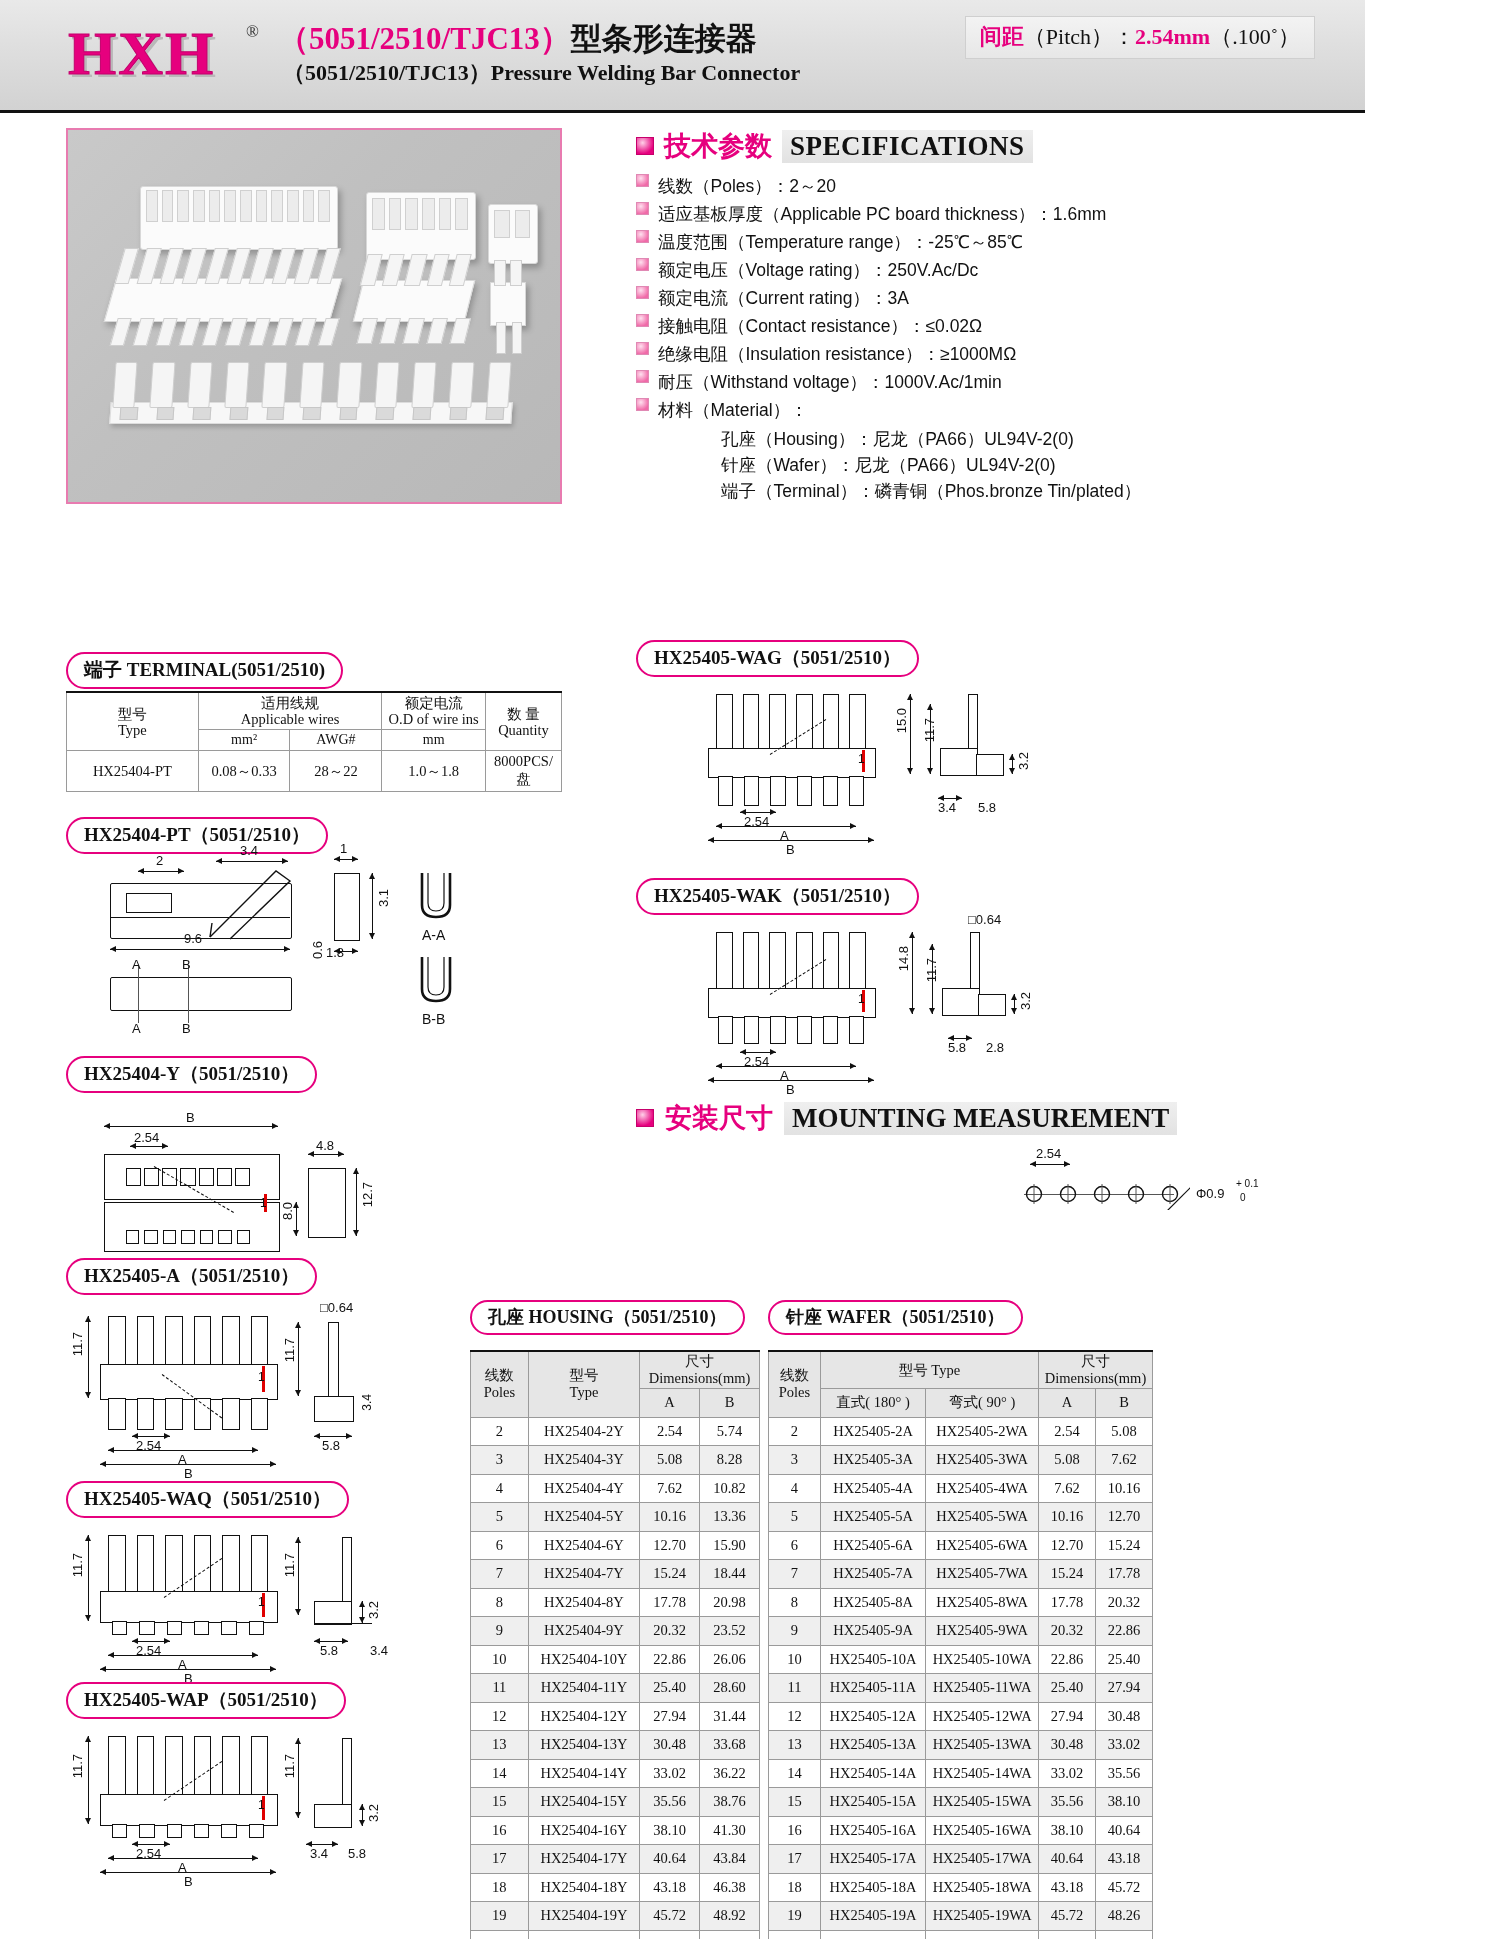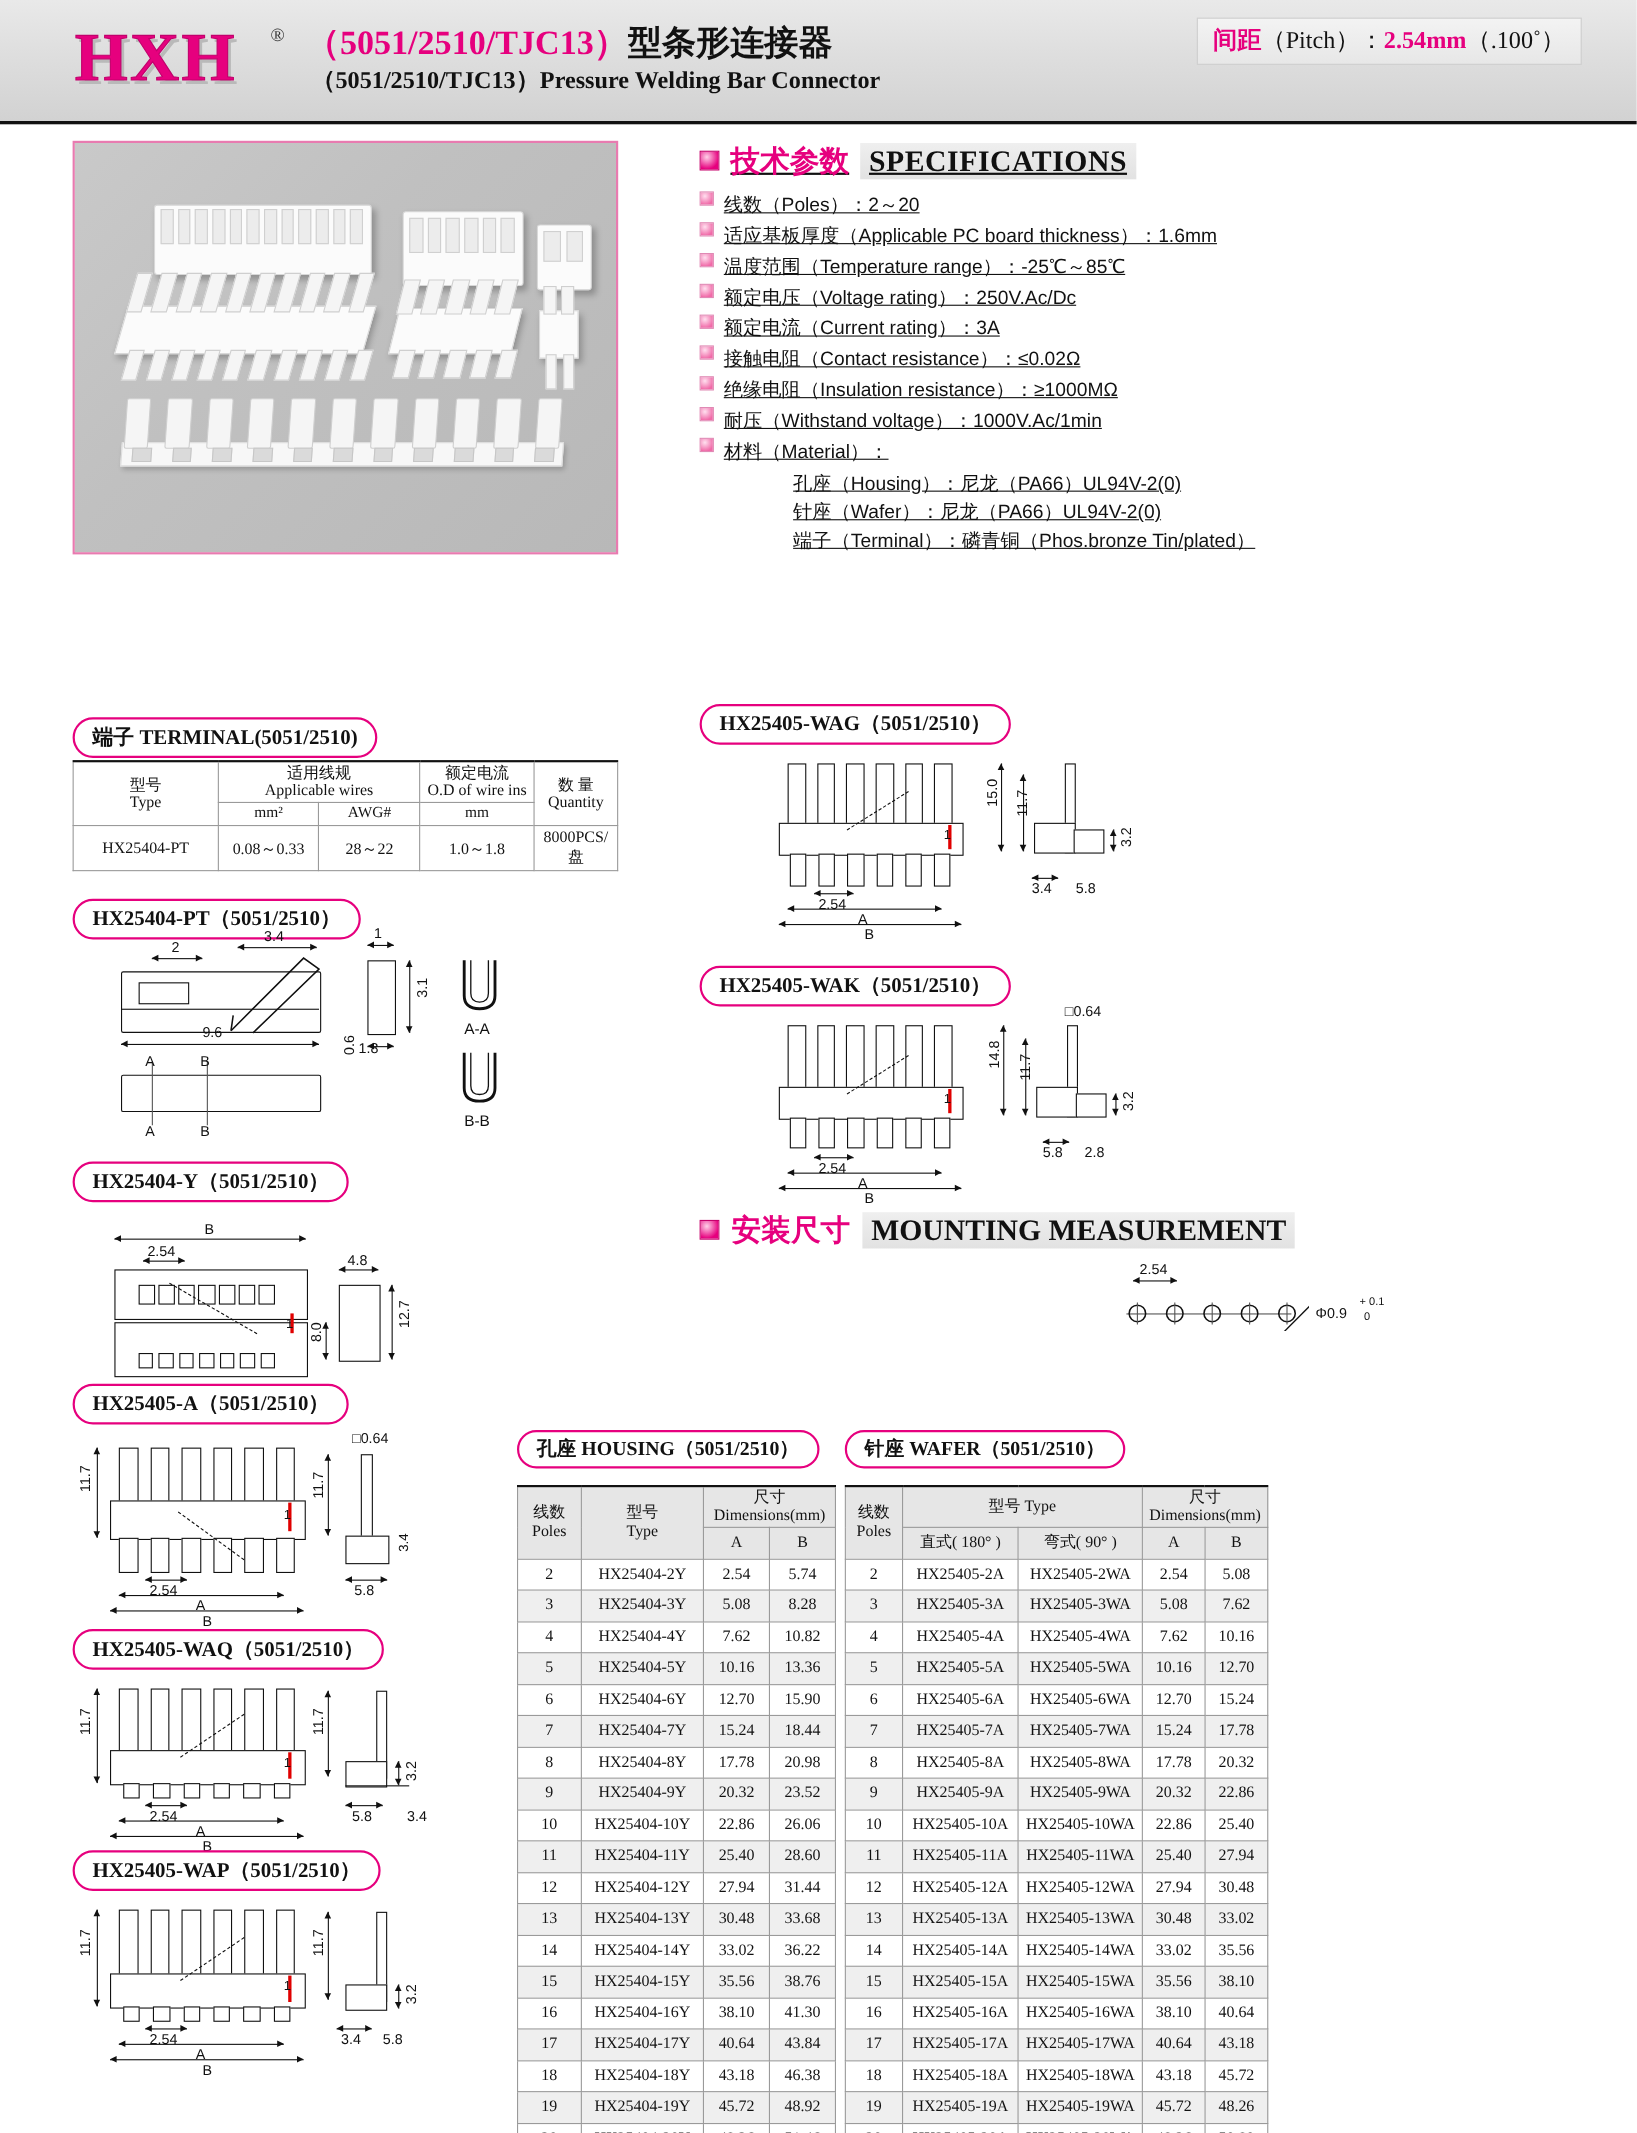--- a/index.html
+++ b/index.html
@@ -8,21 +8,21 @@
     background:#ffffff;
     font-family:"Liberation Serif", serif;
     color:#111;
     position:relative;
     overflow:hidden;
   }
   .page{position:relative;width:1488px;height:1939px;}
 
   
   .header{
-    position:absolute;left:0;top:0;width:1488px;height:110px;
+    position:absolute;left:0;top:0;width:1365px;height:110px;
     background:linear-gradient(180deg,#e9e9e9 0%,#dedede 45%,#d2d2d2 100%);
     border-bottom:3px solid #111;
   }
   .logo{
     position:absolute;left:68px;top:18px;
     font-family:"Liberation Serif",serif;
     font-weight:bold;font-size:62px;letter-spacing:2px;
     color:#e6007e;
     text-shadow:3px 3px 0 #b9b9b9;
     -webkit-text-stroke:1px #c2006c;
@@ -60,21 +60,21 @@
     background:linear-gradient(135deg,#c9c9c9 0%,#c0c0c0 40%,#b8b8b8 100%);
     overflow:hidden;
   }
   .conn{position:absolute;background:#fbfbfb;border:1px solid #d8d8d8;
     box-shadow:3px 4px 6px rgba(0,0,0,.25);}
   .tooth{position:absolute;background:#ececec;border:1px solid #d0d0d0;}
   .pin{position:absolute;background:#f5f5f5;border:1px solid #cfcfcf;}
 
   
   .spec{
-    position:absolute;left:636px;top:128px;width:820px;text-decoration:underline;
+    position:absolute;left:636px;top:128px;width:820px;
   }
   .spec-head{
     display:flex;align-items:center;gap:10px;margin-bottom:10px;
   }
   .sq{
     width:16px;height:16px;flex:0 0 16px;
     background:radial-gradient(circle at 35% 30%,#ffd0e8,#e6007e 72%);
     border:1px solid #c6006b;
   }
   .sq.sm{width:11px;height:11px;flex:0 0 11px;

